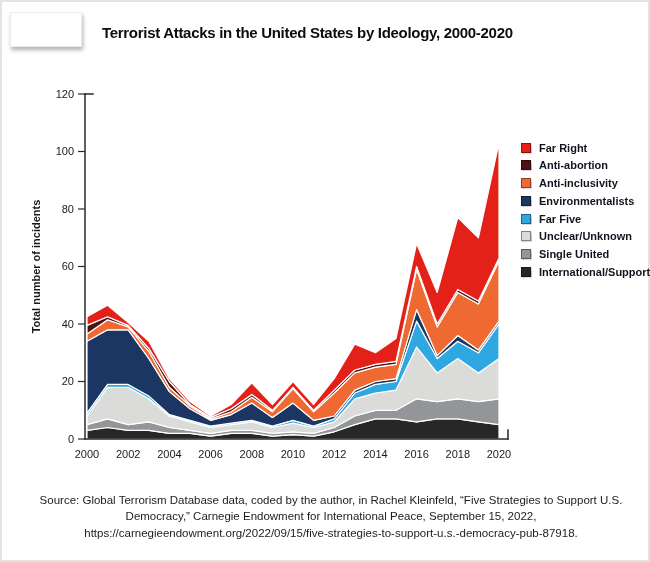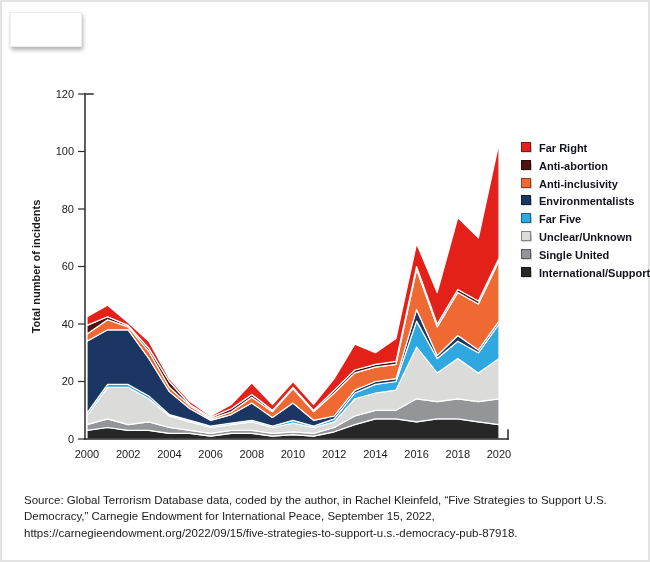--- a/index.html
+++ b/index.html
@@ -26,43 +26,44 @@
     margin:0; width:520px;
     font-size:15px; font-weight:700; letter-spacing:-0.3px;
     color:#0c0c0c;
   }
   svg.chart { position:absolute; left:0; top:0; }
   .legend {
     position:absolute; left:519px; top:140px;
     list-style:none; margin:0; padding:0;
   }
   .legend-item {
-    display:flex; 
+    display:flex; align-items:center;
     height:11px; margin-bottom:6.8px;
   }
   .legend-swatch {
     width:10px; height:10px; flex:0 0 10px;
     margin-right:8px;
     box-shadow:inset 0 0 0 1px rgba(0,0,0,0.40), 0.5px 1px 1px rgba(0,0,0,0.25);
   }
   .legend-label {
     font-size:11px; font-weight:700; color:#13131f;
     white-space:nowrap;
   }
   .source-text {
     position:absolute; left:22px; top:490px;
     width:614px; margin:0;
-    font-size:11.5px; line-height:1.42; color:#1c1c1c;
+    font-size:11.5px; line-height:1.42; color:#1c1c1c;text-align:center;
   }
 </style>
 </head>
 <body>
 
 <div class="frame">
   <div class="logo-box"></div>
+  <h1 class="chart-title">Terrorist Attacks in the United States by Ideology, 2000-2020</h1>
 
   <svg class="chart" id="chart-svg" width="650" height="480" viewBox="0 0 650 480">
       <path d="M85.0 428.4 L105.6 425.5 L126.2 428.4 L146.8 428.4 L167.4 431.3 L188.0 431.3 L208.6 434.1 L229.2 431.3 L249.8 431.3 L270.4 434.1 L291.0 432.7 L311.6 434.1 L332.2 429.8 L352.8 422.6 L373.4 416.9 L394.0 416.9 L414.6 419.8 L435.2 416.9 L455.8 416.9 L476.4 419.8 L497.0 422.6 L497.0 437.0 L476.4 437.0 L455.8 437.0 L435.2 437.0 L414.6 437.0 L394.0 437.0 L373.4 437.0 L352.8 437.0 L332.2 437.0 L311.6 437.0 L291.0 437.0 L270.4 437.0 L249.8 437.0 L229.2 437.0 L208.6 437.0 L188.0 437.0 L167.4 437.0 L146.8 437.0 L126.2 437.0 L105.6 437.0 L85.0 437.0 Z" fill="#272727" stroke="#ffffff" stroke-width="1.2" stroke-linejoin="round"></path>
       <path d="M85.0 422.6 L105.6 416.9 L126.2 422.6 L146.8 419.8 L167.4 425.5 L188.0 428.4 L208.6 431.3 L229.2 428.4 L249.8 428.4 L270.4 431.3 L291.0 429.8 L311.6 431.3 L332.2 425.5 L352.8 414.0 L373.4 408.3 L394.0 408.3 L414.6 396.8 L435.2 399.6 L455.8 396.8 L476.4 399.6 L497.0 396.8 L497.0 422.6 L476.4 419.8 L455.8 416.9 L435.2 416.9 L414.6 419.8 L394.0 416.9 L373.4 416.9 L352.8 422.6 L332.2 429.8 L311.6 434.1 L291.0 432.7 L270.4 434.1 L249.8 431.3 L229.2 431.3 L208.6 434.1 L188.0 431.3 L167.4 431.3 L146.8 428.4 L126.2 428.4 L105.6 425.5 L85.0 428.4 Z" fill="#939598" stroke="#ffffff" stroke-width="1.2" stroke-linejoin="round"></path>
       <path d="M85.0 414.0 L105.6 385.3 L126.2 385.3 L146.8 396.8 L167.4 414.0 L188.0 419.8 L208.6 425.5 L229.2 422.6 L249.8 419.8 L270.4 425.5 L291.0 421.2 L311.6 425.5 L332.2 419.8 L352.8 396.8 L373.4 391.0 L394.0 388.1 L414.6 345.0 L435.2 370.9 L455.8 356.5 L476.4 370.9 L497.0 356.5 L497.0 396.8 L476.4 399.6 L455.8 396.8 L435.2 399.6 L414.6 396.8 L394.0 408.3 L373.4 408.3 L352.8 414.0 L332.2 425.5 L311.6 431.3 L291.0 429.8 L270.4 431.3 L249.8 428.4 L229.2 428.4 L208.6 431.3 L188.0 428.4 L167.4 425.5 L146.8 419.8 L126.2 422.6 L105.6 416.9 L85.0 422.6 Z" fill="#DBDBD9" stroke="#ffffff" stroke-width="1.2" stroke-linejoin="round"></path>
       <path d="M85.0 411.1 L105.6 382.4 L126.2 382.4 L146.8 393.9 L167.4 412.6 L188.0 418.3 L208.6 424.1 L229.2 421.2 L249.8 418.3 L270.4 424.1 L291.0 418.3 L311.6 424.1 L332.2 416.9 L352.8 391.0 L373.4 382.4 L394.0 379.5 L414.6 319.1 L435.2 356.5 L455.8 339.3 L476.4 350.8 L497.0 322.0 L497.0 356.5 L476.4 370.9 L455.8 356.5 L435.2 370.9 L414.6 345.0 L394.0 388.1 L373.4 391.0 L352.8 396.8 L332.2 419.8 L311.6 425.5 L291.0 421.2 L270.4 425.5 L249.8 419.8 L229.2 422.6 L208.6 425.5 L188.0 419.8 L167.4 414.0 L146.8 396.8 L126.2 385.3 L105.6 385.3 L85.0 414.0 Z" fill="#2FA8E1" stroke="#ffffff" stroke-width="1.2" stroke-linejoin="round"></path>
       <path d="M85.0 339.3 L105.6 327.8 L126.2 327.8 L146.8 356.5 L167.4 389.6 L188.0 406.8 L208.6 418.3 L229.2 412.6 L249.8 401.1 L270.4 415.4 L291.0 401.1 L311.6 418.3 L332.2 414.0 L352.8 388.1 L373.4 379.5 L394.0 376.6 L414.6 307.6 L435.2 353.6 L455.8 333.5 L476.4 347.9 L497.0 319.1 L497.0 322.0 L476.4 350.8 L455.8 339.3 L435.2 356.5 L414.6 319.1 L394.0 379.5 L373.4 382.4 L352.8 391.0 L332.2 416.9 L311.6 424.1 L291.0 418.3 L270.4 424.1 L249.8 418.3 L229.2 421.2 L208.6 424.1 L188.0 418.3 L167.4 412.6 L146.8 393.9 L126.2 382.4 L105.6 382.4 L85.0 411.1 Z" fill="#1C3663" stroke="#ffffff" stroke-width="1.2" stroke-linejoin="round"></path>
       <path d="M85.0 332.1 L105.6 317.7 L126.2 324.9 L146.8 349.3 L167.4 385.3 L188.0 403.9 L208.6 416.9 L229.2 409.7 L249.8 395.3 L270.4 409.7 L291.0 386.7 L311.6 409.7 L332.2 391.0 L352.8 370.9 L373.4 365.1 L394.0 362.3 L414.6 267.4 L435.2 324.9 L455.8 290.4 L476.4 301.9 L497.0 258.8 L497.0 319.1 L476.4 347.9 L455.8 333.5 L435.2 353.6 L414.6 307.6 L394.0 376.6 L373.4 379.5 L352.8 388.1 L332.2 414.0 L311.6 418.3 L291.0 401.1 L270.4 415.4 L249.8 401.1 L229.2 412.6 L208.6 418.3 L188.0 406.8 L167.4 389.6 L146.8 356.5 L126.2 327.8 L105.6 327.8 L85.0 339.3 Z" fill="#EF6A33" stroke="#ffffff" stroke-width="1.2" stroke-linejoin="round"></path>
       <path d="M85.0 323.4 L105.6 314.8 L126.2 323.4 L146.8 346.4 L167.4 379.5 L188.0 402.5 L208.6 415.4 L229.2 406.8 L249.8 392.4 L270.4 408.3 L291.0 385.3 L311.6 408.3 L332.2 388.1 L352.8 368.0 L373.4 362.3 L394.0 359.4 L414.6 264.5 L435.2 322.0 L455.8 287.5 L476.4 299.0 L497.0 255.9 L497.0 258.8 L476.4 301.9 L455.8 290.4 L435.2 324.9 L414.6 267.4 L394.0 362.3 L373.4 365.1 L352.8 370.9 L332.2 391.0 L311.6 409.7 L291.0 386.7 L270.4 409.7 L249.8 395.3 L229.2 409.7 L208.6 416.9 L188.0 403.9 L167.4 385.3 L146.8 349.3 L126.2 324.9 L105.6 317.7 L85.0 332.1 Z" fill="#4E1213" stroke="#ffffff" stroke-width="1.2" stroke-linejoin="round"></path>
       <path d="M85.0 314.8 L105.6 303.3 L126.2 320.6 L146.8 339.3 L167.4 376.6 L188.0 399.6 L208.6 414.0 L229.2 402.5 L249.8 380.9 L270.4 402.5 L291.0 379.5 L311.6 402.5 L332.2 376.6 L352.8 342.1 L373.4 350.8 L394.0 336.4 L414.6 241.5 L435.2 290.4 L455.8 215.6 L476.4 235.8 L497.0 140.9 L497.0 255.9 L476.4 299.0 L455.8 287.5 L435.2 322.0 L414.6 264.5 L394.0 359.4 L373.4 362.3 L352.8 368.0 L332.2 388.1 L311.6 408.3 L291.0 385.3 L270.4 408.3 L249.8 392.4 L229.2 406.8 L208.6 415.4 L188.0 402.5 L167.4 379.5 L146.8 346.4 L126.2 323.4 L105.6 314.8 L85.0 323.4 Z" fill="#E32119" stroke="#ffffff" stroke-width="1.2" stroke-linejoin="round"></path>

